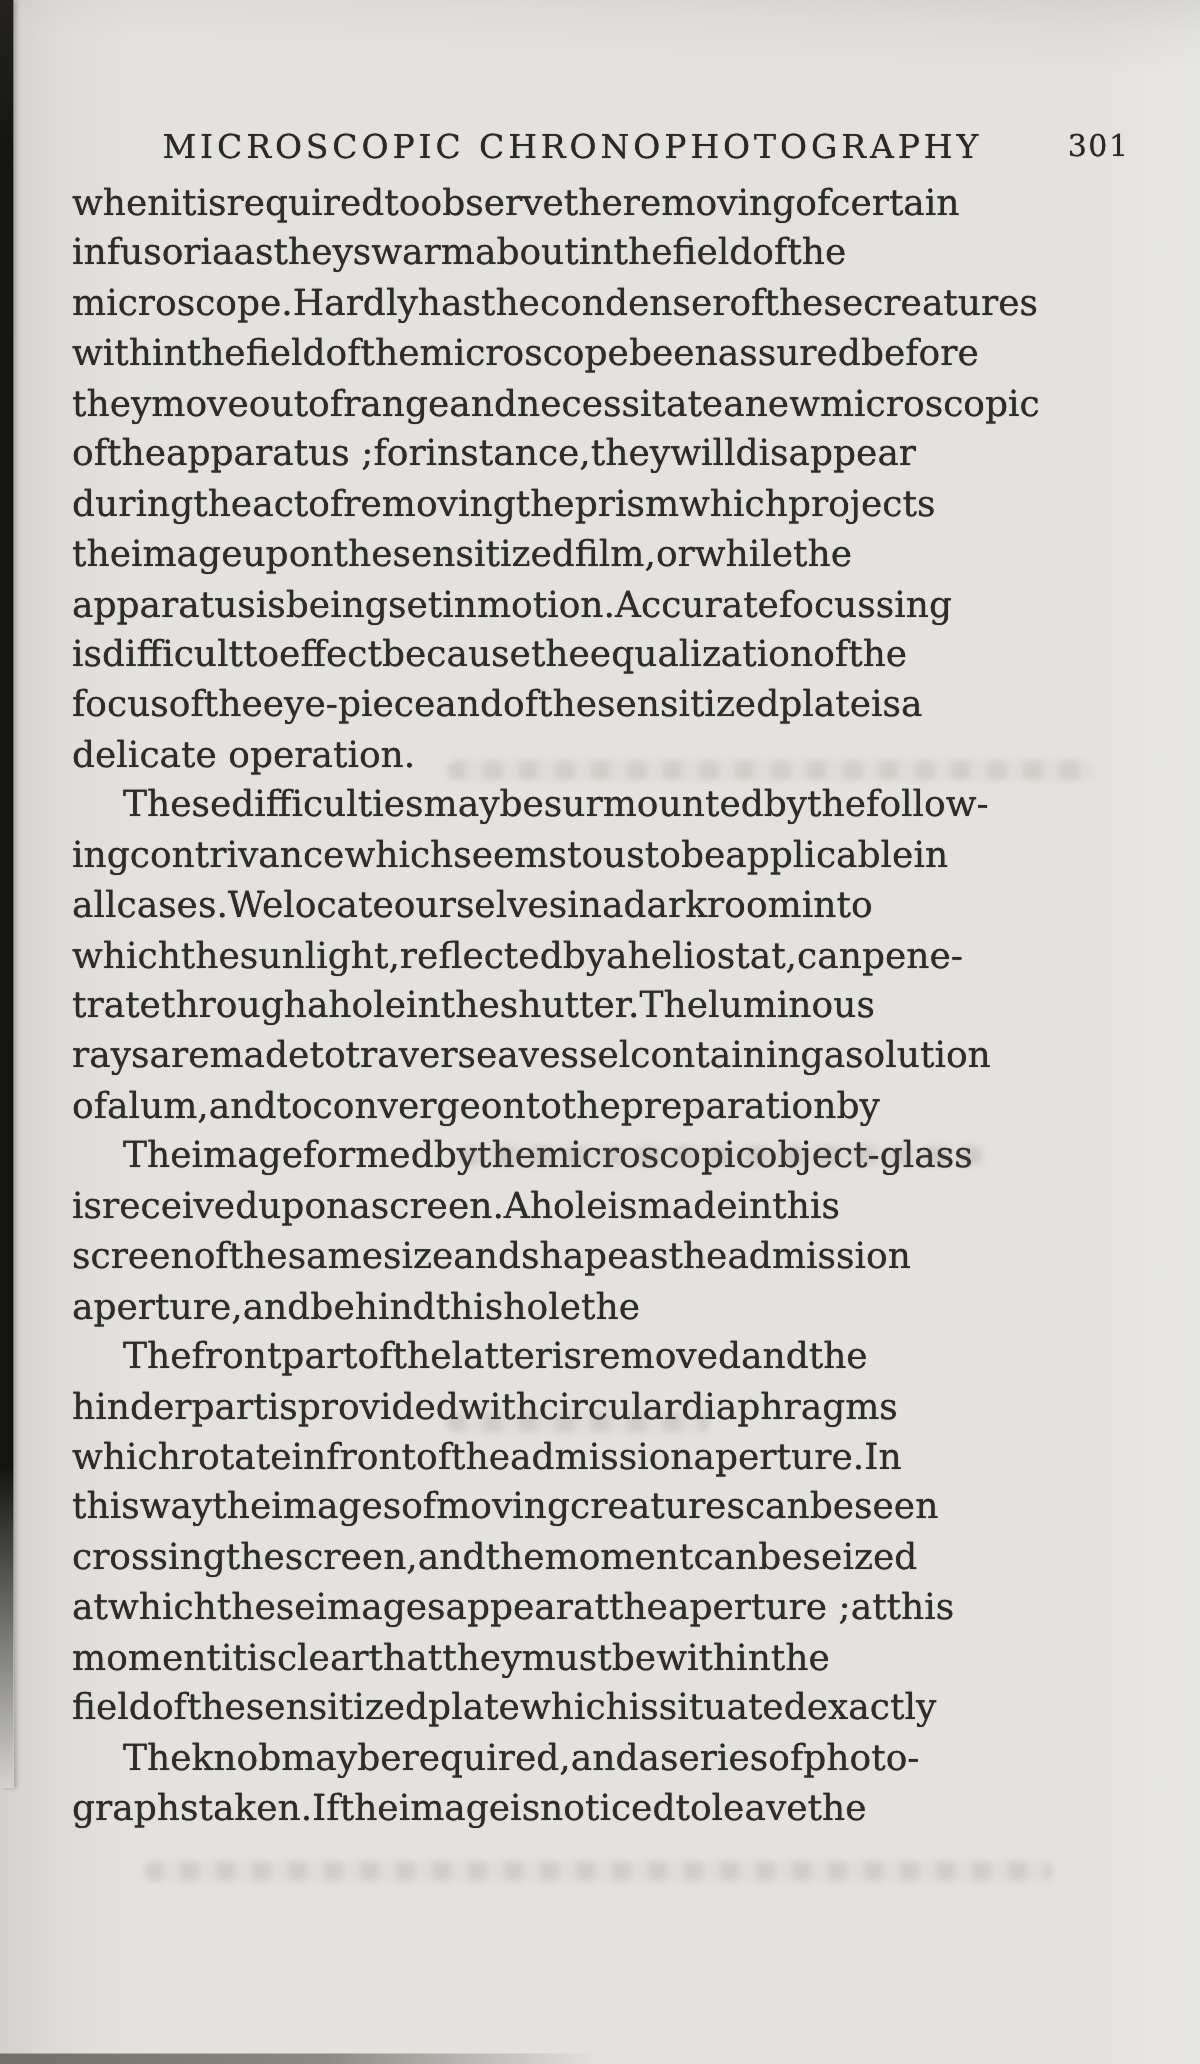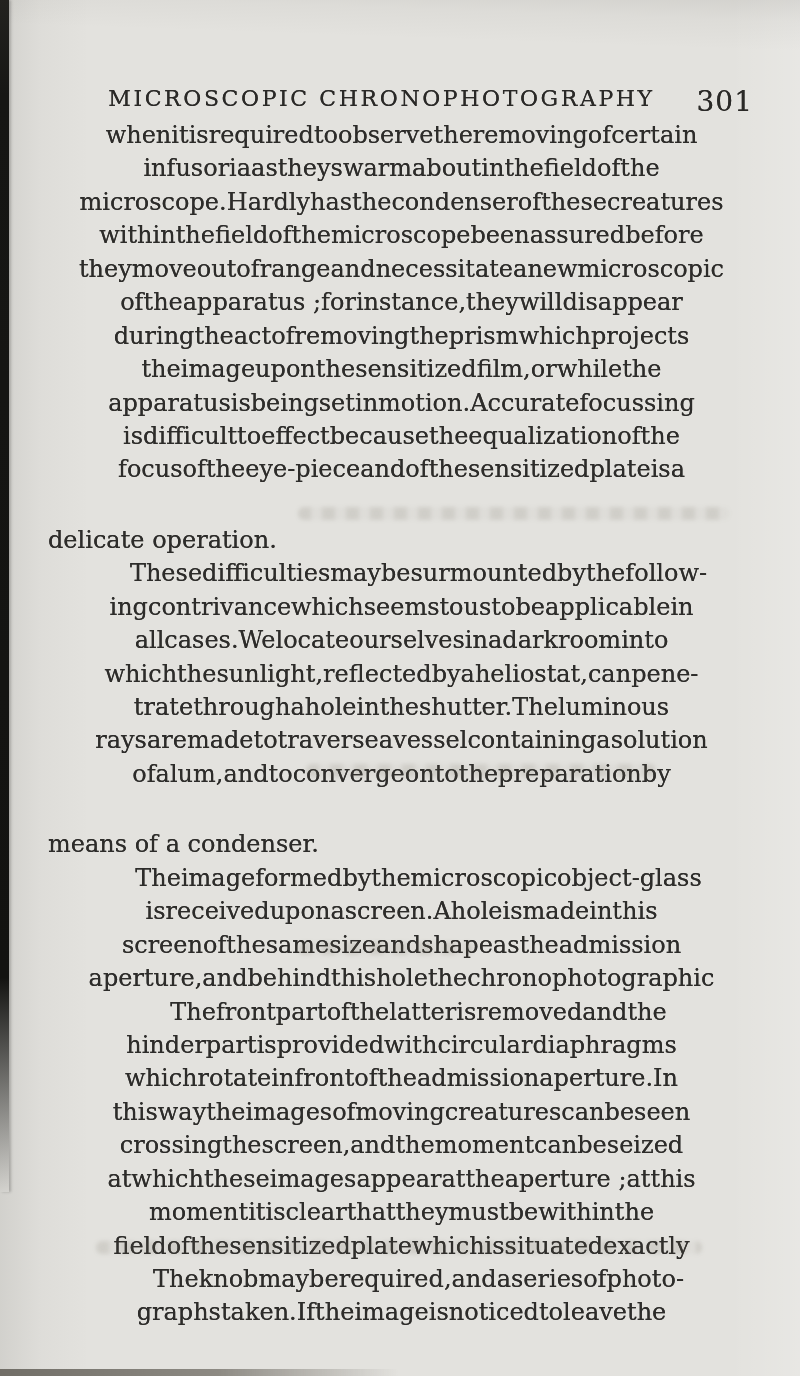--- a/index.html
+++ b/index.html
@@ -39,37 +39,37 @@
   .header-title {
     position: absolute; left: 0; right: 40px; top: 0;
     text-align: center;
     font-size: 22px; letter-spacing: 2.6px;
     color: #2a2927;
     text-shadow: 0 0 0.5px rgba(42,41,39,0.85);
     white-space: nowrap;
   }
   .page-number {
     position: absolute; right: 2px; top: -1px;
-    font-size: 28px; letter-spacing: 1px;
+    font-size: 20px; letter-spacing: 1px;
     color: #2a2927;
     text-shadow: 0 0 0.5px rgba(42,41,39,0.85);
   }
   .text-block {
     position: absolute; top: 121px; left: 48px; width: 707px;
   }
   .line {
-    display: flex; justify-content: center; align-items: baseline;
+    display: flex; justify-content: flex-start; align-items: baseline;
     height: 33.45px;
     font-size: 24px;
     white-space: nowrap;
     text-shadow: 0 0 0.55px rgba(45,44,42,0.9);
   }
   .line span { flex: 0 0 auto; }
   .line.indent { padding-left: 34px; }
-  .line.end { display: block; margin-top: 37px; }
+  .line.end { display: block; }
   
   .smudge {
     position: absolute; height: 13px; border-radius: 6px;
     background: repeating-linear-gradient(90deg,
       rgba(112,106,92,0.30) 0px, rgba(112,106,92,0.30) 13px,
       rgba(112,106,92,0.08) 13px, rgba(112,106,92,0.08) 24px);
     filter: blur(2.2px);
     opacity: 0.55;
   }
   .s1 { left: 298px; top: 507px; width: 432px; }
@@ -287,21 +287,20 @@
         <span>alum,</span>
         <span>and</span>
         <span>to</span>
         <span>converge</span>
         <span>on</span>
         <span>to</span>
         <span>the</span>
         <span>preparation</span>
         <span>by</span>
       </div>
-      <div class="line end">means of a condenser.</div>
       <div class="line indent">
         <span>The</span>
         <span>image</span>
         <span>formed</span>
         <span>by</span>
         <span>the</span>
         <span>microscopic</span>
         <span>object-glass</span>
       </div>
       <div class="line">
@@ -329,21 +328,20 @@
         <span>the</span>
         <span>admission</span>
       </div>
       <div class="line">
         <span>aperture,</span>
         <span>and</span>
         <span>behind</span>
         <span>this</span>
         <span>hole</span>
         <span>the</span>
-        <span>chronophotographic</span>
       </div>
       <div class="line indent">
         <span>The</span>
         <span>front</span>
         <span>part</span>
         <span>of</span>
         <span>the</span>
         <span>latter</span>
         <span>is</span>
         <span>removed</span>

